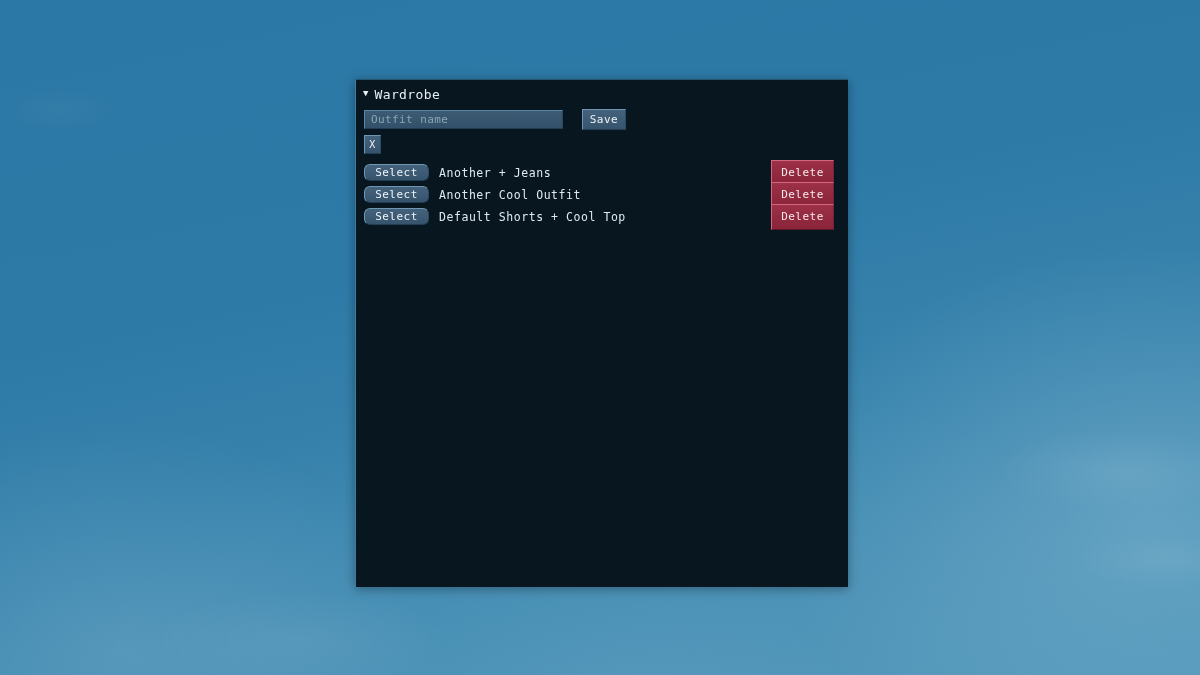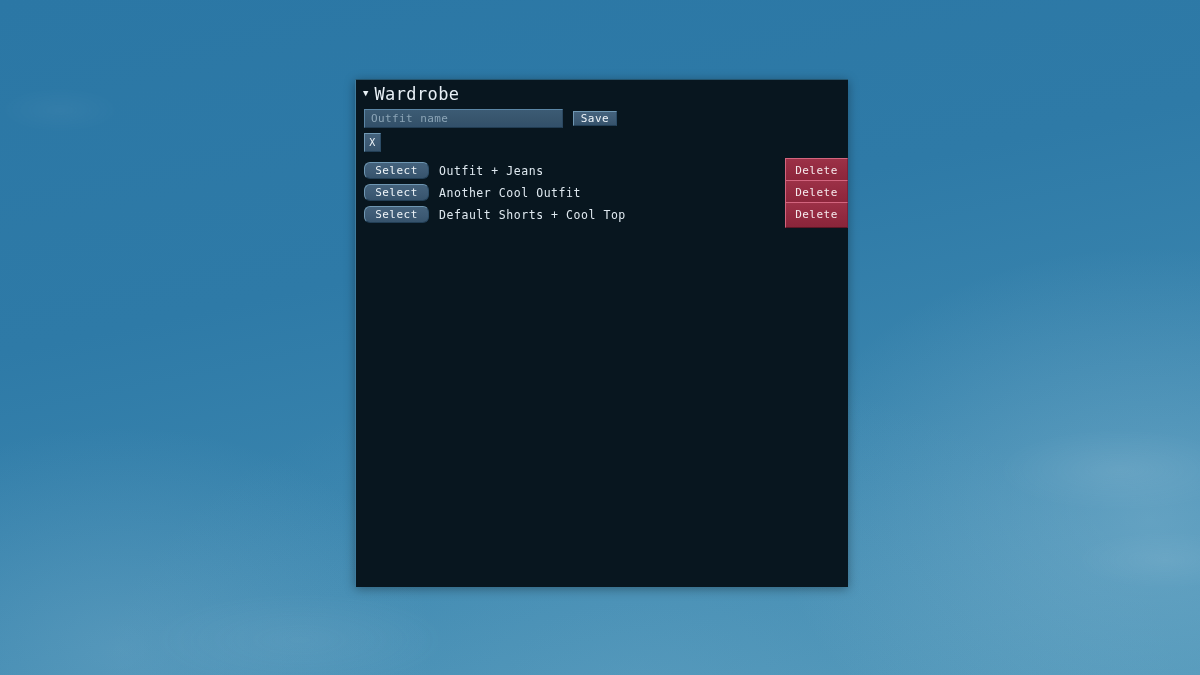--- a/index.html
+++ b/index.html
@@ -58,27 +58,27 @@
     height: 18px;
   }
   .collapse-arrow {
     color: #e9f1f6;
     font-size: 9px;
     line-height: 1;
     transform: translateY(-1px);
   }
   .panel-title {
     color: #e7eff5;
-    font-size: 17px;
+    font-size: 13px;
     letter-spacing: 0.4px;
     white-space: nowrap;
   }
 
   .panel-body {
-    padding: 6px 0 0 8px;
+    padding: 6px 14px 0 8px;
   }
 
   
   .field-row {
     display: flex;
     align-items: center;
     gap: 10px;
     margin-bottom: 5px;
   }
   .text-input {
@@ -107,21 +107,22 @@
     background: linear-gradient(180deg, #44627c 0%, #3d5a74 60%, #36536c 100%);
     border: 1px solid #6f97b3;
     border-bottom-color: #223e55;
     border-right-color: #2c4c66;
     box-sizing: border-box;
     cursor: pointer;
     padding: 0;
   }
   #save-button {
     width: 44px;
-    height: 15px;
+    height: 21px;
+    margin-left: 9px;
   }
   #clear-search-button {
     width: 17px;
     height: 19px;
     font-size: 10px;
     line-height: 17px;
   }
 
   
   #outfit-list {
@@ -181,21 +182,21 @@
     </div>
 
     <div class="field-row">
       <button class="btn" id="clear-search-button">X</button>
     </div>
 
     <div id="outfit-list">
 
       <div class="outfit-row">
         <button class="btn select-button">Select</button>
-        <span class="outfit-name">Outfit + Jeans</span>
+        <span class="outfit-name">Another + Jeans</span>
         <button class="btn delete-button">Delete</button>
       </div>
 
       <div class="outfit-row">
         <button class="btn select-button">Select</button>
         <span class="outfit-name">Another Cool Outfit</span>
         <button class="btn delete-button">Delete</button>
       </div>
 
       <div class="outfit-row">

